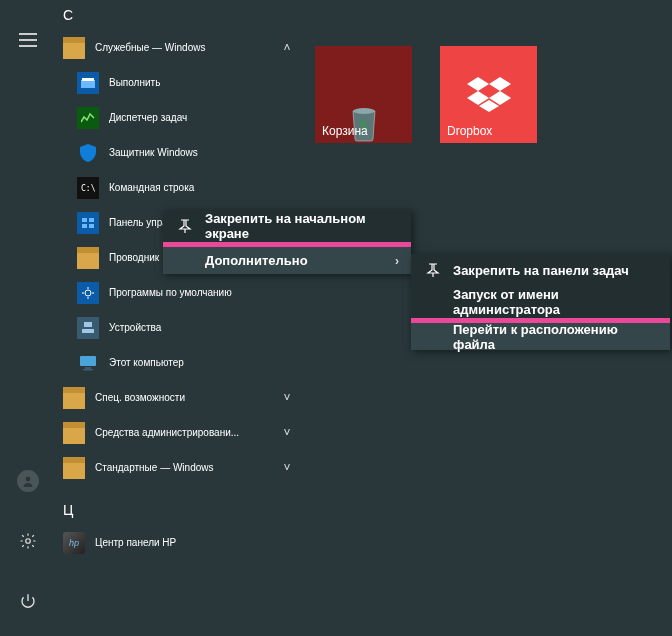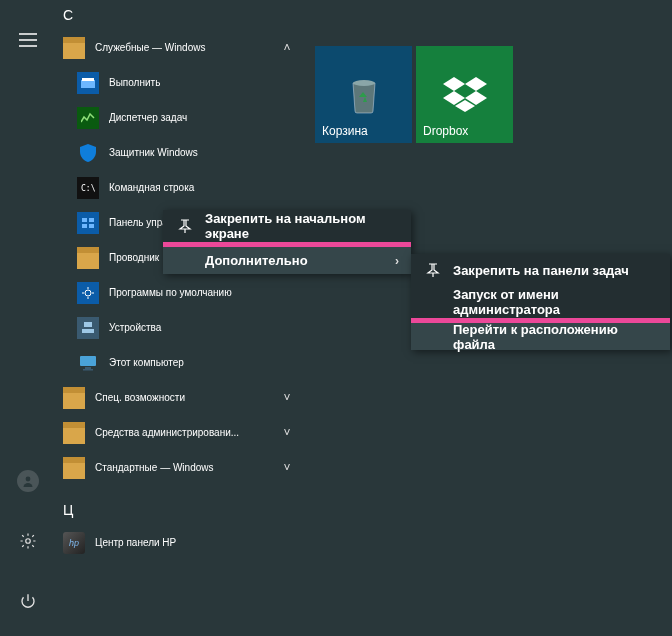--- a/index.html
+++ b/index.html
@@ -71,22 +71,22 @@
   .tiles {
     position: absolute;
     left: 315px; top: 46px;
     display: flex; gap: 4px;
   }
   .tile {
     width: 97px; height: 97px;
     position: relative;
     display: flex; align-items: center; justify-content: center;
   }
-  .tile-teal { background: #0c4a6e; }
-  .tile-blue { background: #15803d; }
+  .tile-teal { background: #7f1d1d; align-items: flex-end; }
+  .tile-blue { background: #ef4444; margin-left: 24px; }
   .tile-label {
     position: absolute;
     left: 7px; bottom: 5px;
     font-size: 12px;
     color: #ffffff;
   }
   .ctx {
     position: absolute;
     background: #232e31;
     box-shadow: 2px 2px 8px rgba(0,0,0,0.5);

